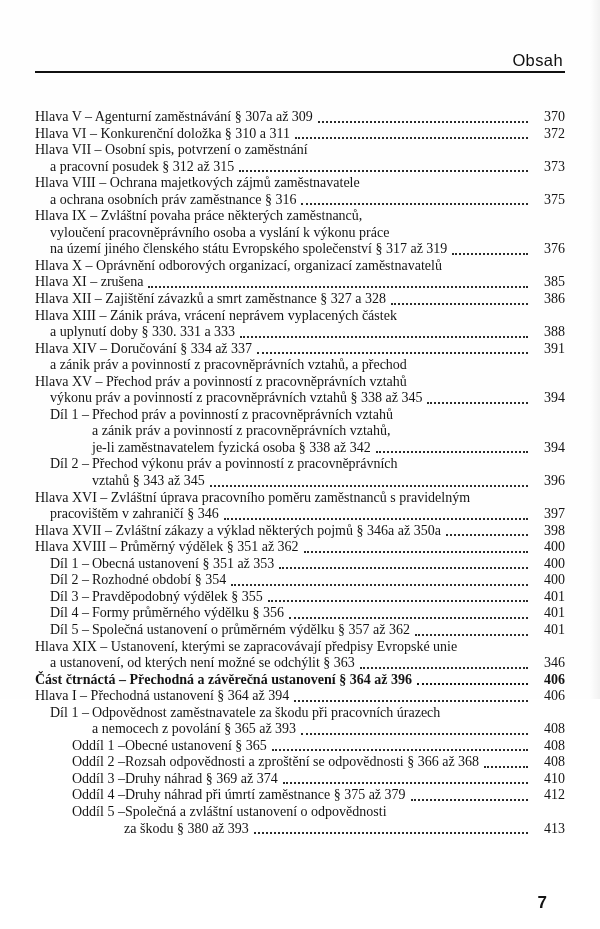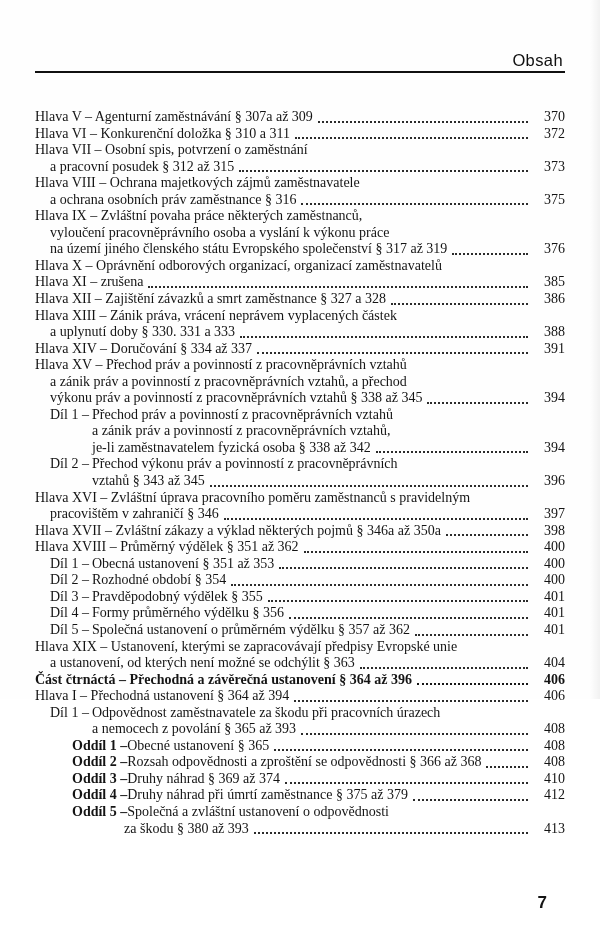--- a/index.html
+++ b/index.html
@@ -52,21 +52,21 @@
   .line {
     display: flex;
     align-items: baseline;
     font-size: 14px;
     line-height: 16.55px;
     white-space: pre;
   }
   .line .t { flex: 0 0 auto; }
   .lbl { flex: 0 0 auto; display: inline-block; }
   .lbl-dil   { margin-left: 15px; min-width: 42px; }
-  .lbl-oddil { margin-left: 37px; min-width: 52px; font-weight: bold; }
+  .lbl-oddil { margin-left: 37px; min-width: 52px; }
   .cont-hlava { padding-left: 15px; }
   .cont-dil   { padding-left: 57px; align-items: center; }
   .cont-oddil { padding-left: 89px; justify-content: space-between; }
   .leader {
     flex: 1 1 auto;
     min-width: 10px;
     border-bottom: 2px dotted #2b2b2b;
     align-self: flex-end;
     margin: 0 3px 3px 5px;
     height: 0;
@@ -104,39 +104,39 @@
         <div class="line hlava cont-hlava"><span class="t">a ochrana osobních práv zaměstnance § 316</span><span class="leader"></span><span class="pg">375</span></div>
         <div class="line hlava"><span class="t">Hlava IX – Zvláštní povaha práce některých zaměstnanců,</span></div>
         <div class="line hlava cont-hlava"><span class="t">vyloučení pracovněprávního osoba a vyslání k výkonu práce</span></div>
         <div class="line hlava cont-hlava"><span class="t">na území jiného členského státu Evropského společenství § 317 až 319</span><span class="leader"></span><span class="pg">376</span></div>
         <div class="line hlava"><span class="t">Hlava X – Oprávnění odborových organizací, organizací zaměstnavatelů</span></div>
         <div class="line hlava"><span class="t">Hlava XI – zrušena</span><span class="leader"></span><span class="pg">385</span></div>
         <div class="line hlava"><span class="t">Hlava XII – Zajištění závazků a smrt zaměstnance § 327 a 328</span><span class="leader"></span><span class="pg">386</span></div>
         <div class="line hlava"><span class="t">Hlava XIII – Zánik práva, vrácení neprávem vyplacených částek</span></div>
         <div class="line hlava cont-hlava"><span class="t">a uplynutí doby § 330. 331 a 333</span><span class="leader"></span><span class="pg">388</span></div>
         <div class="line hlava"><span class="t">Hlava XIV – Doručování § 334 až 337</span><span class="leader"></span><span class="pg">391</span></div>
+        <div class="line hlava cont-hlava"><span class="t">a zánik práv a povinností z pracovněprávních vztahů, a přechod</span></div>
         <div class="line hlava"><span class="t">Hlava XV – Přechod práv a povinností z pracovněprávních vztahů</span></div>
-        <div class="line hlava cont-hlava"><span class="t">a zánik práv a povinností z pracovněprávních vztahů, a přechod</span></div>
         <div class="line hlava cont-hlava"><span class="t">výkonu práv a povinností z pracovněprávních vztahů § 338 až 345</span><span class="leader"></span><span class="pg">394</span></div>
         <div class="line dil"><span class="lbl lbl-dil">Díl 1 –</span><span class="t">Přechod práv a povinností z pracovněprávních vztahů</span></div>
         <div class="line dil cont-dil"><span class="t">a zánik práv a povinností z pracovněprávních vztahů,</span></div>
         <div class="line dil cont-dil"><span class="t">je-li zaměstnavatelem fyzická osoba § 338 až 342</span><span class="leader"></span><span class="pg">394</span></div>
         <div class="line dil"><span class="lbl lbl-dil">Díl 2 –</span><span class="t">Přechod výkonu práv a povinností z pracovněprávních</span></div>
         <div class="line dil cont-dil"><span class="t">vztahů § 343 až 345</span><span class="leader"></span><span class="pg">396</span></div>
         <div class="line hlava"><span class="t">Hlava XVI – Zvláštní úprava pracovního poměru zaměstnanců s pravidelným</span></div>
         <div class="line hlava cont-hlava"><span class="t">pracovištěm v zahraničí § 346</span><span class="leader"></span><span class="pg">397</span></div>
         <div class="line hlava"><span class="t">Hlava XVII – Zvláštní zákazy a výklad některých pojmů § 346a až 350a</span><span class="leader"></span><span class="pg">398</span></div>
         <div class="line hlava"><span class="t">Hlava XVIII – Průměrný výdělek § 351 až 362</span><span class="leader"></span><span class="pg">400</span></div>
         <div class="line dil"><span class="lbl lbl-dil">Díl 1 –</span><span class="t">Obecná ustanovení § 351 až 353</span><span class="leader"></span><span class="pg">400</span></div>
         <div class="line dil"><span class="lbl lbl-dil">Díl 2 –</span><span class="t">Rozhodné období § 354</span><span class="leader"></span><span class="pg">400</span></div>
         <div class="line dil"><span class="lbl lbl-dil">Díl 3 –</span><span class="t">Pravděpodobný výdělek § 355</span><span class="leader"></span><span class="pg">401</span></div>
         <div class="line dil"><span class="lbl lbl-dil">Díl 4 –</span><span class="t">Formy průměrného výdělku § 356</span><span class="leader"></span><span class="pg">401</span></div>
         <div class="line dil"><span class="lbl lbl-dil">Díl 5 –</span><span class="t">Společná ustanovení o průměrném výdělku § 357 až 362</span><span class="leader"></span><span class="pg">401</span></div>
         <div class="line hlava"><span class="t">Hlava XIX – Ustanovení, kterými se zapracovávají předpisy Evropské unie</span></div>
-        <div class="line hlava cont-hlava"><span class="t">a ustanovení, od kterých není možné se odchýlit § 363</span><span class="leader"></span><span class="pg">404</span></div>
+        <div class="line hlava cont-hlava"><span class="t">a ustanovení, od kterých není možné se odchýlit § 363</span><span class="leader"></span><span class="pg">346</span></div>
         <div class="line cast"><span class="t">Část čtrnáctá – Přechodná a závěrečná ustanovení § 364 až 396</span><span class="leader"></span><span class="pg">406</span></div>
         <div class="line hlava"><span class="t">Hlava I – Přechodná ustanovení § 364 až 394</span><span class="leader"></span><span class="pg">406</span></div>
         <div class="line dil"><span class="lbl lbl-dil">Díl 1 –</span><span class="t">Odpovědnost zaměstnavatele za škodu při pracovních úrazech</span></div>
         <div class="line dil cont-dil"><span class="t">a nemocech z povolání § 365 až 393</span><span class="leader"></span><span class="pg">408</span></div>
         <div class="line oddil"><span class="lbl lbl-oddil">Oddíl 1 –</span><span class="t">Obecné ustanovení § 365</span><span class="leader"></span><span class="pg">408</span></div>
         <div class="line oddil"><span class="lbl lbl-oddil">Oddíl 2 –</span><span class="t">Rozsah odpovědnosti a zproštění se odpovědnosti § 366 až 368</span><span class="leader"></span><span class="pg">408</span></div>
         <div class="line oddil"><span class="lbl lbl-oddil">Oddíl 3 –</span><span class="t">Druhy náhrad § 369 až 374</span><span class="leader"></span><span class="pg">410</span></div>
         <div class="line oddil"><span class="lbl lbl-oddil">Oddíl 4 –</span><span class="t">Druhy náhrad při úmrtí zaměstnance § 375 až 379</span><span class="leader"></span><span class="pg">412</span></div>
         <div class="line oddil"><span class="lbl lbl-oddil">Oddíl 5 –</span><span class="t">Společná a zvláštní ustanovení o odpovědnosti</span></div>
         <div class="line oddil cont-oddil"><span class="t">za škodu § 380 až 393</span><span class="leader"></span><span class="pg">413</span></div>

